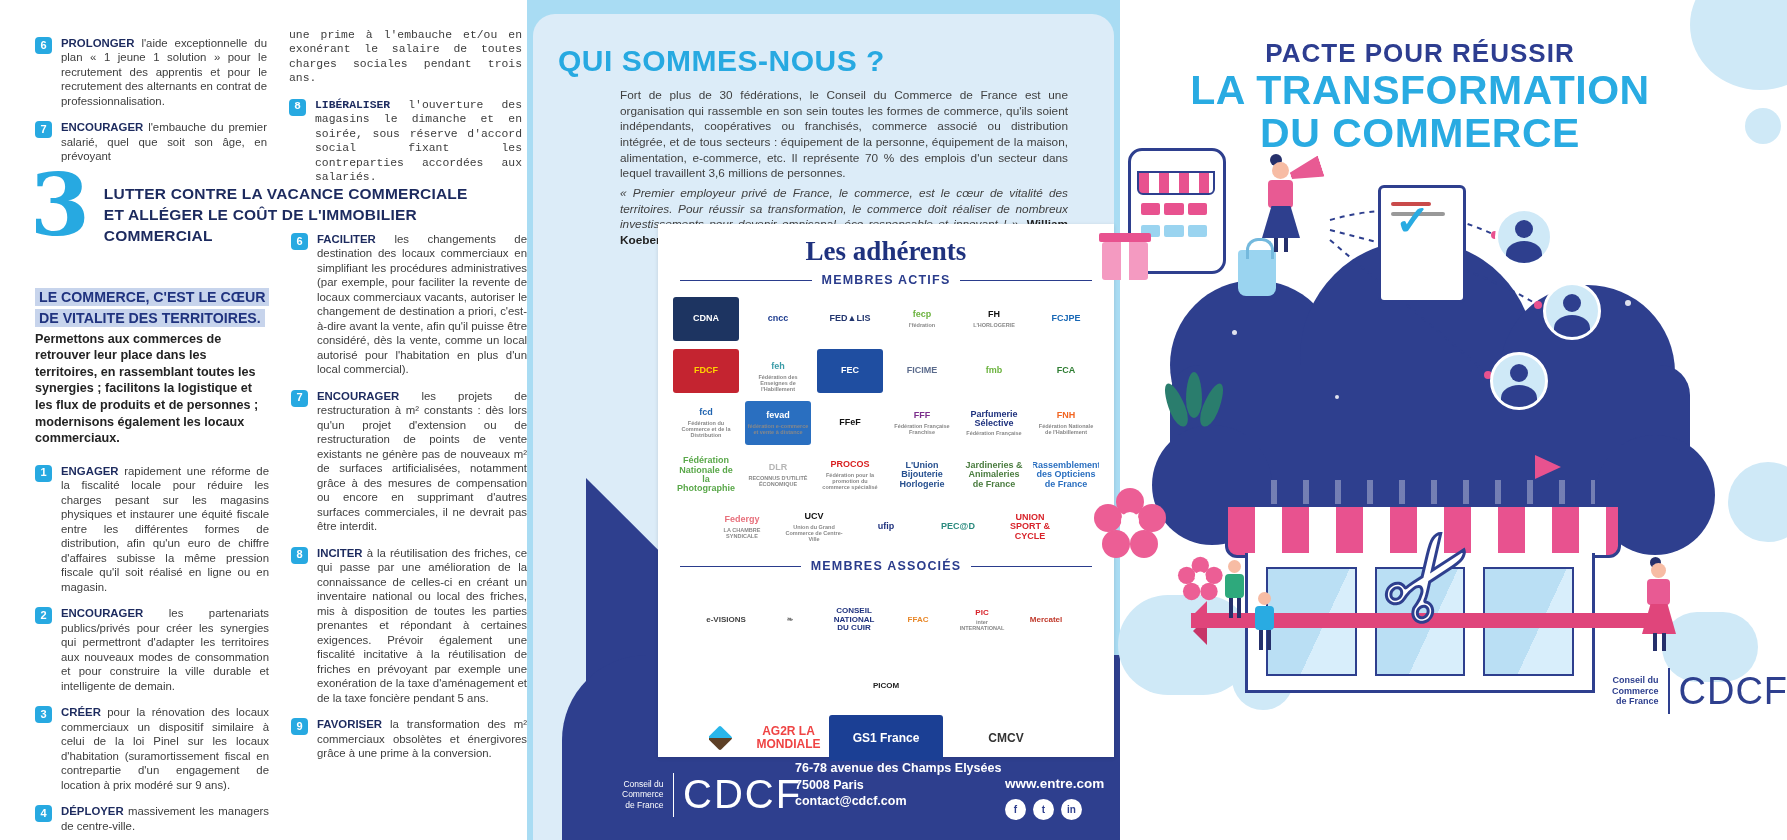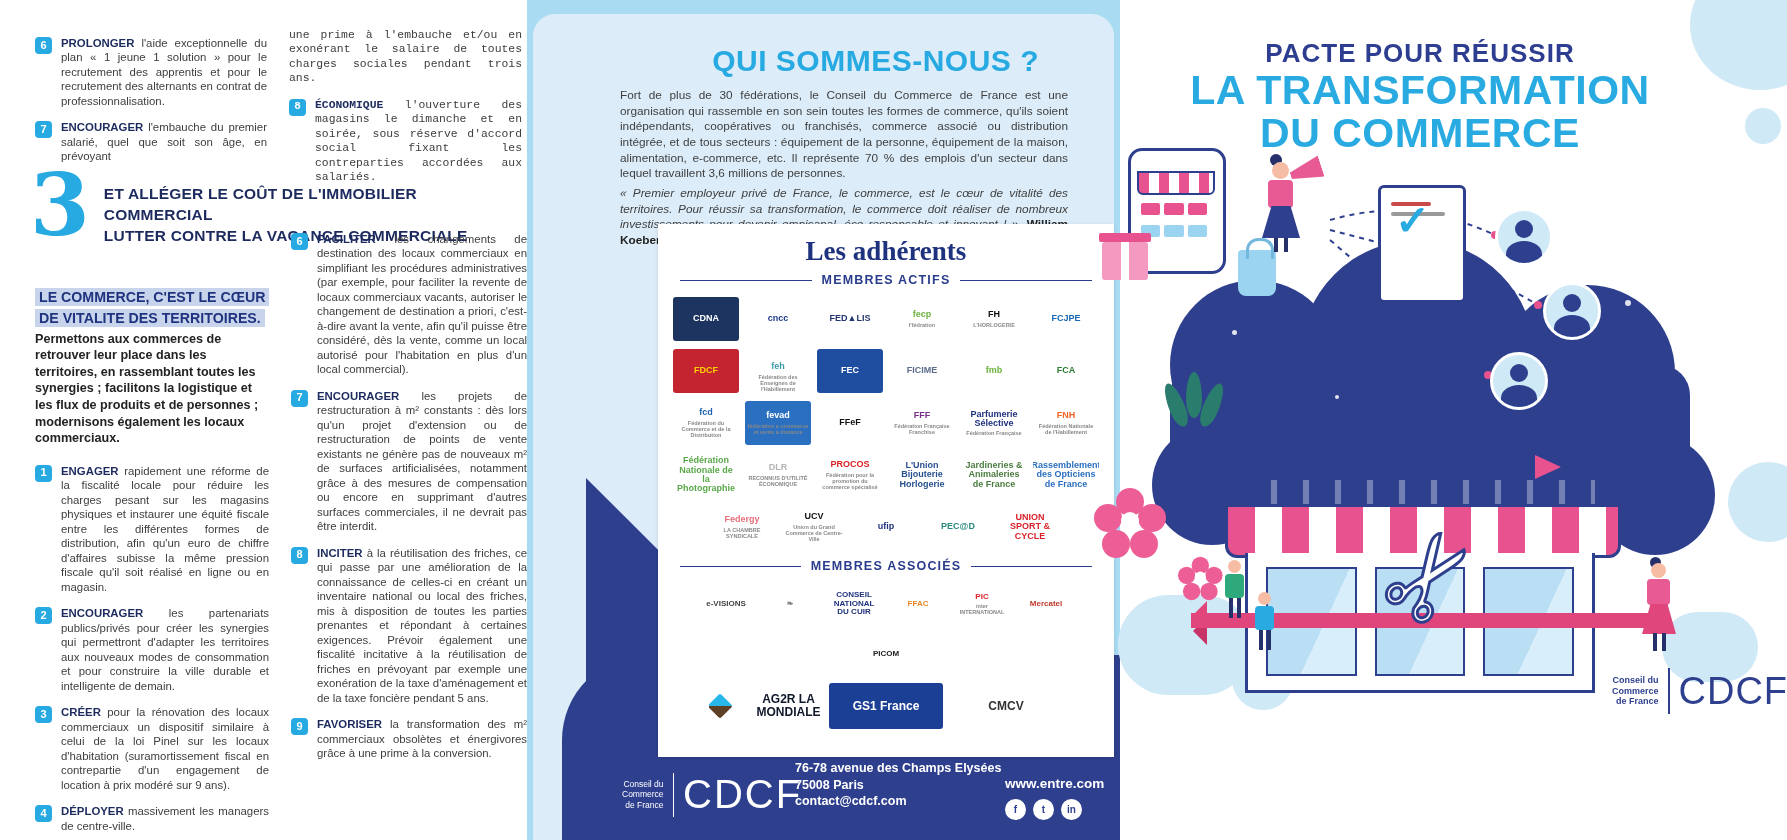--- a/index.html
+++ b/index.html
@@ -19,42 +19,42 @@
           font-size:86px;line-height:.85;}
   .s3-title{margin-left:14px;margin-top:16px;font-weight:800;color:#1c2a5e;
             font-size:15.5px;line-height:1.35;letter-spacing:.2px;}
   .hl{display:inline;background:#c7d4ec;color:#20337f;font-weight:800;font-size:14.2px;
       line-height:1.5;padding:1px 4px;-webkit-box-decoration-break:clone;box-decoration-break:clone;}
   .intro{font-weight:800;color:#232323;font-size:12.6px;line-height:1.32;margin:1px 0 17px;}
   
   .panel-mid{position:absolute;left:527px;top:0;width:593px;height:840px;background:#a9dcf3;}
   .mid-inner{position:absolute;left:6px;top:14px;width:581px;height:826px;
              background:#dcecf8;border-radius:22px 22px 0 0;}
-  .mid-head{position:absolute;left:527px;top:44px;width:512px;text-align:right;
+  .mid-head{position:absolute;left:558px;top:44px;width:512px;text-align:left;
             color:#27a9e1;font-size:30px;font-weight:900;letter-spacing:.5px;}
   .mid-p{position:absolute;font-size:11.8px;line-height:1.33;color:#3f3f3f;text-align:justify;}
   .quote-i{font-style:italic;}
   .quote-b{font-weight:800;color:#222;}
   .navy-wedge{position:absolute;left:586px;top:478px;width:80px;height:362px;background:#2e3f8e;
               clip-path:polygon(0 0,100% 22%,100% 100%,0 100%);}
   .footer-bar{position:absolute;left:562px;top:655px;width:558px;height:185px;background:#2e3f8e;
               border-top-left-radius:85px;}
   .card{position:absolute;left:658px;top:224px;width:456px;height:533px;background:#fff;
         box-shadow:0 1px 4px rgba(0,0,0,.12);}
   .card-title{font-family:"Liberation Serif",serif;font-weight:bold;color:#1f327e;
               font-size:27px;text-align:center;margin:12px 0 6px;}
   .members-label{display:flex;align-items:center;gap:10px;color:#2a3c8c;font-weight:700;
                  font-size:12.5px;letter-spacing:1.2px;margin:6px 22px;}
   .members-label::before,.members-label::after{content:"";flex:1;border-top:1.5px solid #2a3c8c;}
   .logo-grid{display:flex;flex-wrap:wrap;justify-content:center;gap:8px 6px;padding:4px 8px;}
   .chip{width:62px;height:42px;display:flex;flex-direction:column;align-items:center;
         justify-content:center;text-align:center;font-weight:800;font-size:9px;
         line-height:1.05;padding:1px 2px;border-radius:3px;overflow:hidden;}
   .chip .sub{font-size:5.5px;font-weight:700;color:#888;margin-top:2px;line-height:1.1;}
-  .assoc .chip{width:54px;height:40px;font-size:8px;}
+  .assoc .chip{width:54px;height:40px;font-size:8px;margin-top:16px;}
   .partners .chip{width:110px;height:44px;font-size:12px;flex-direction:row;gap:6px;}
   .li-diamond{width:18px;height:18px;flex:none;background:linear-gradient(135deg,#29b6ea 50%,#5d4026 50%);
               transform:rotate(45deg);border-radius:2px;}
   
   .footer-logo{position:absolute;left:622px;top:772px;display:flex;align-items:center;gap:9px;color:#fff;}
   .footer-logo .small{font-size:8.5px;line-height:1.2;text-align:right;}
   .footer-logo .bar{width:1.5px;height:44px;background:#fff;}
   .footer-logo .big{font-size:40px;font-weight:400;letter-spacing:2px;}
   .footer-addr{position:absolute;left:795px;top:760px;color:#fff;font-weight:700;
                font-size:12.5px;line-height:1.32;}
@@ -151,30 +151,30 @@
           <span><b class="kw">ENCOURAGER</b> <span>l'embauche du premier salarié, quel que soit son âge, en prévoyant</span></span>
         </div>
       </div>
 
     <div class="col" style="left:289px;top:28px;width:233px;font-family:Liberation Mono, monospace;">
       <div class="cont">une prime à l'embauche et/ou en exonérant le salaire de toutes charges sociales pendant trois ans.</div>
       <div>
 
           <div class="item">
             <span class="badge">8</span>
-            <span><b class="kw">ÉCONOMIQUE</b> <span>l'ouverture des magasins le dimanche et en soirée, sous réserve d'accord social fixant les contreparties accordées aux salariés.</span></span>
+            <span><b class="kw">LIBÉRALISER</b> <span>l'ouverture des magasins le dimanche et en soirée, sous réserve d'accord social fixant les contreparties accordées aux salariés.</span></span>
           </div>
         </div>
     </div>
 
     <div class="s3">
       <div class="s3-num">3</div>
       <div class="s3-title">
+        <div>LUTTER CONTRE LA VACANCE COMMERCIALE</div>
         <div>ET ALLÉGER LE COÛT DE L'IMMOBILIER COMMERCIAL</div>
-        <div>LUTTER CONTRE LA VACANCE COMMERCIALE</div>
       </div>
     </div>
 
     <div class="col" style="left:35px;top:287px;width:234px;">
       <div><span class="hl">LE COMMERCE, C'EST LE CŒUR DE VITALITE DES TERRITOIRES.</span></div>
       <div class="intro">Permettons aux commerces de retrouver leur place dans les territoires, en rassemblant toutes les synergies ; facilitons la logistique et les flux de produits et de personnes ; modernisons également les locaux commerciaux.</div>
       <div>
 
           <div class="item">
             <span class="badge">1</span>
@@ -398,21 +398,21 @@
         <div class="chip" style="color: rgb(192, 57, 43); align-items: center;">
           <span>Mercatel</span>
         </div>
 
         <div class="chip" style="color: rgb(34, 34, 34);">
           <span>PICOM</span>
         </div>
       </div>
     <div class="logo-grid partners">
 
-        <div class="chip" style="color: #0f172a; gap: 27px;">
+        <div class="chip" style="color: #ef4444; gap: 27px;">
           <span class="li-diamond"></span>
           <span>AG2R LA MONDIALE</span>
         </div>
 
         <div class="chip" style="color: rgb(255, 255, 255); background: rgb(27, 63, 148);">
           <span>GS1 France</span>
         </div>
 
         <div class="chip" style="color: rgb(51, 51, 51);">
           <span>CMCV</span>

